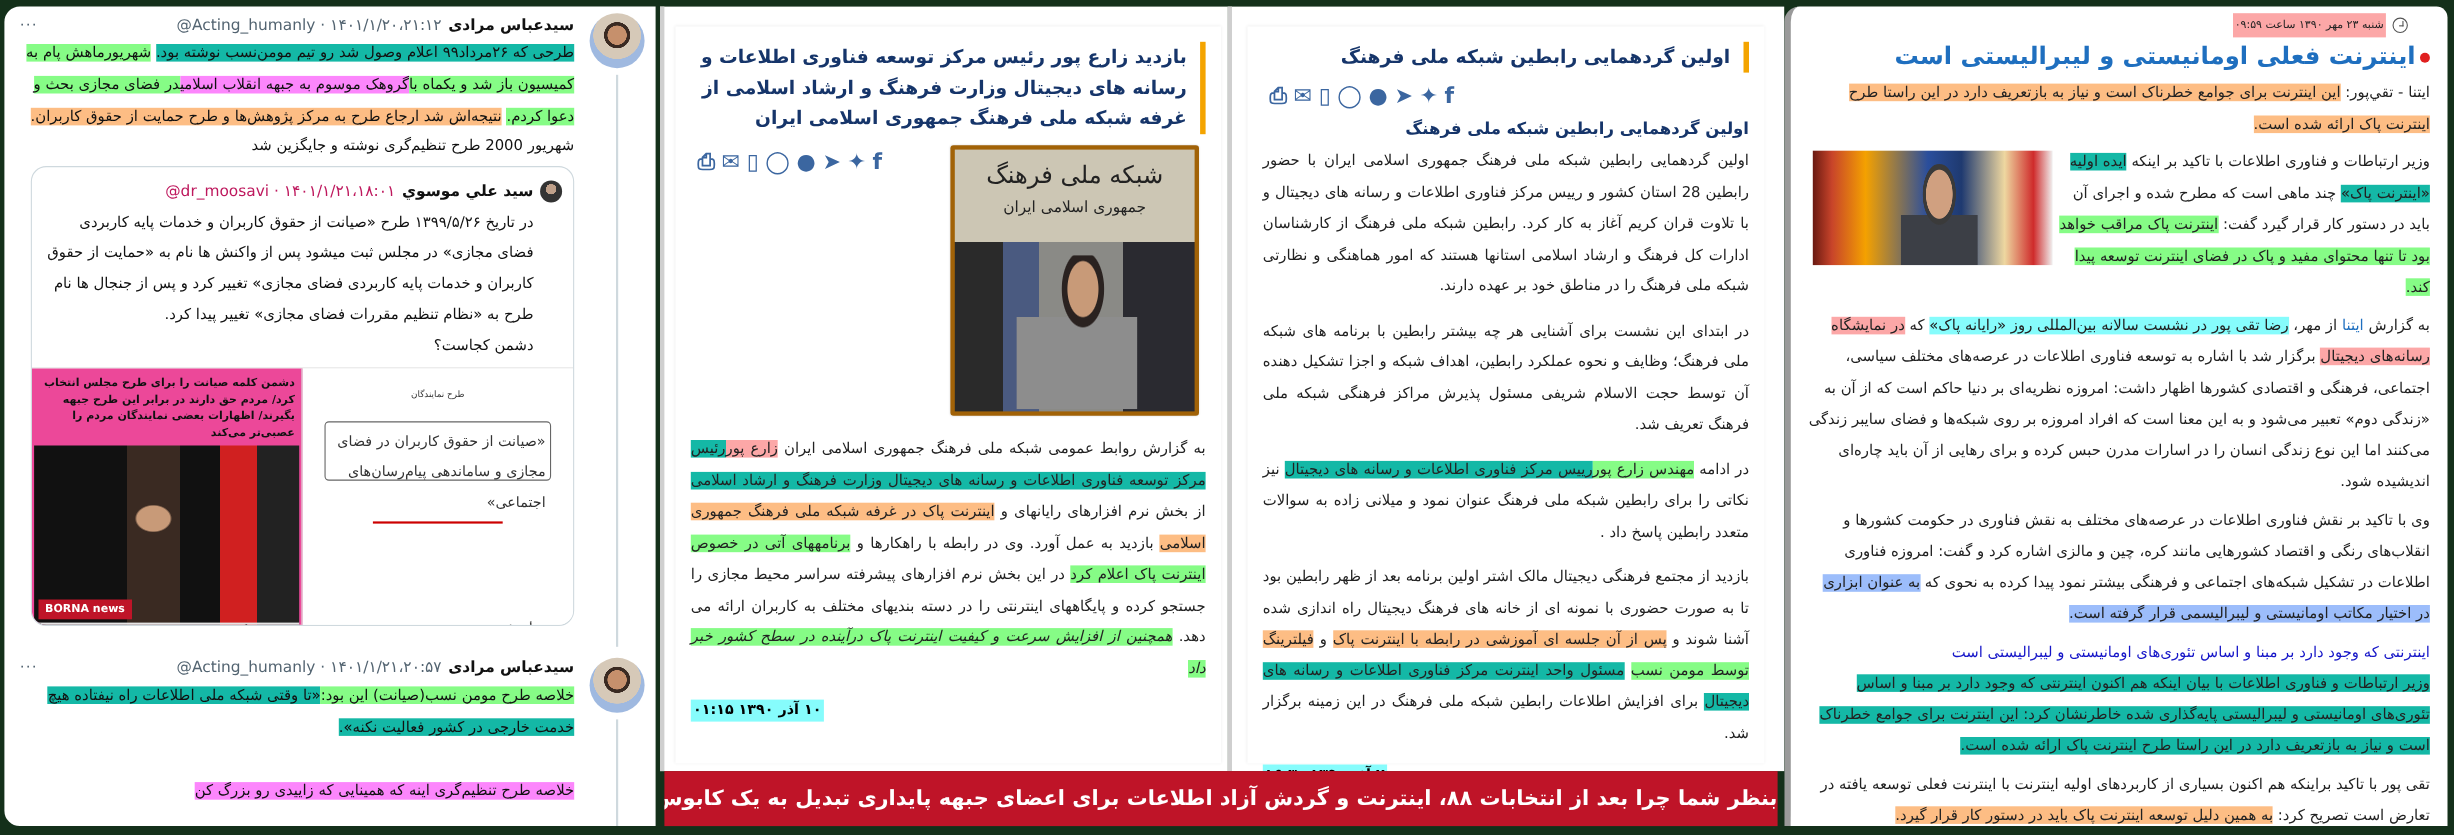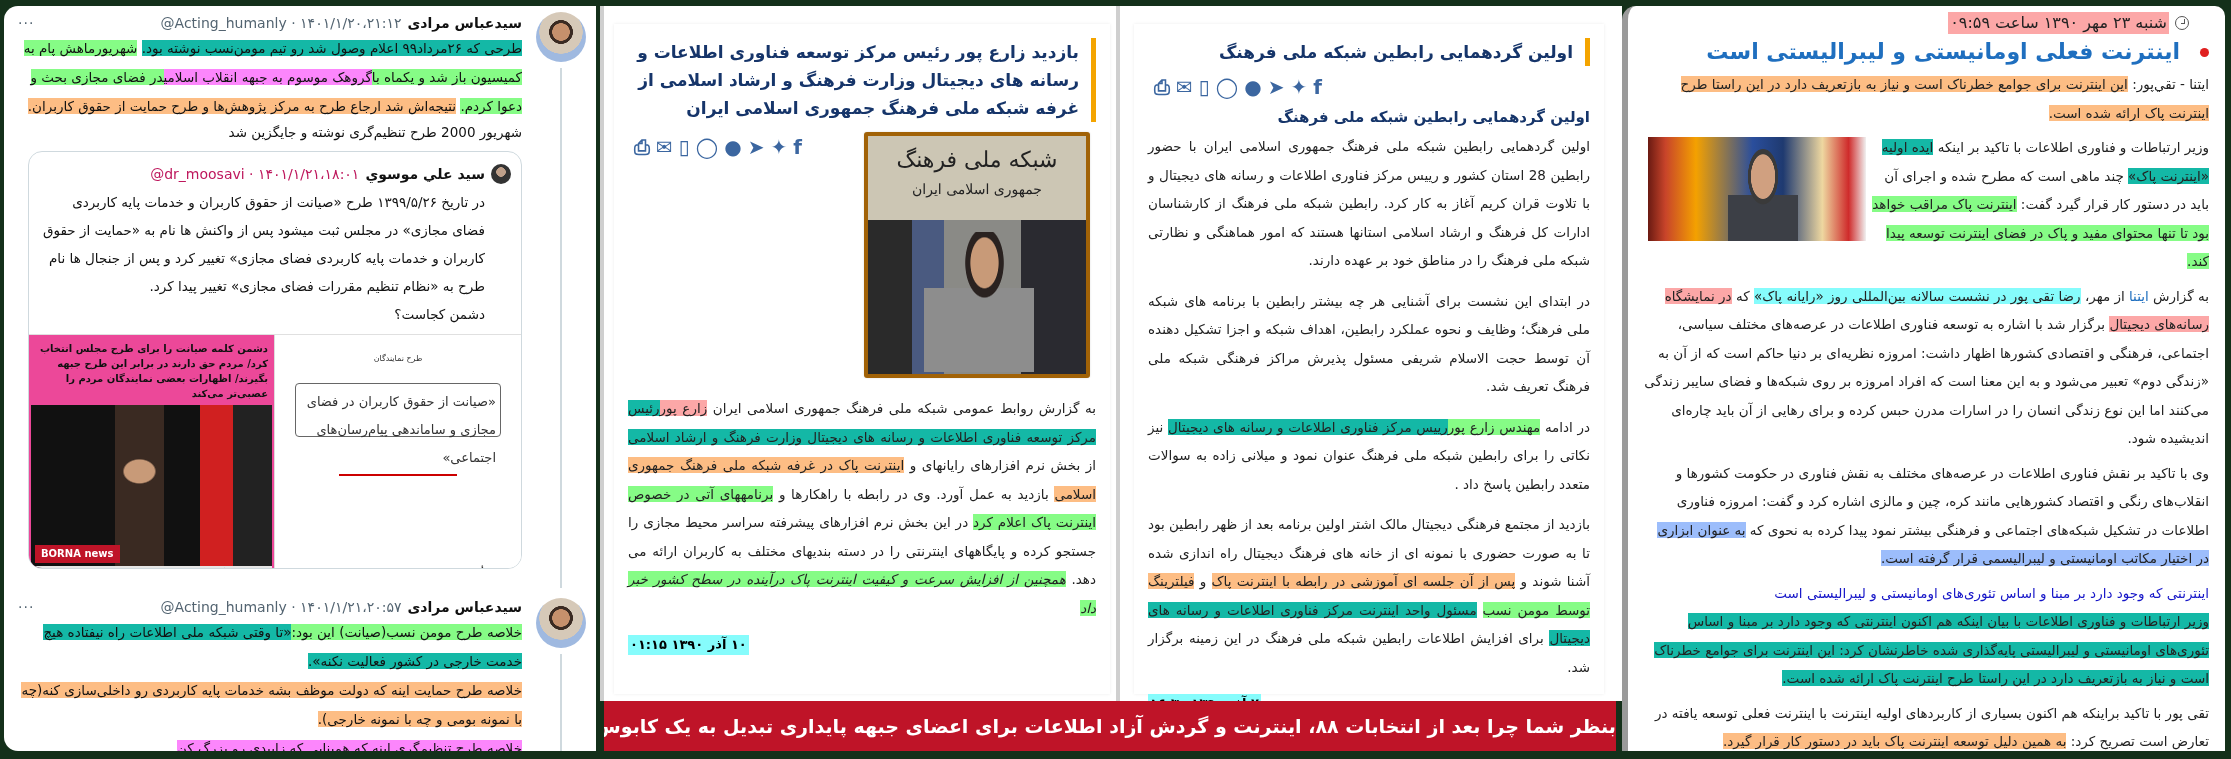--- a/index.html
+++ b/index.html
@@ -16,25 +16,25 @@
   .hl-y { background: #14b8a6; }
   .hl-g { background: #86fc86; }
   .hl-o { background: #fdbd84; }
   .hl-p { background: #fca7a7; }
   .hl-c { background: #86fcfc; }
   .hl-b { background: #9cbdfb; }
   .hl-m { background: #fc86fc; }
 
   
   #p1 .inner { padding: 6px 16px 0 14px; font-size: 13.5px; line-height: 28.5px; color: #222; }
-  #p1 .date { display: inline-block; font-size: 16px; line-height: 22px; padding: 0 2px; }
+  #p1 .date { display: inline-block; font-size: 10px; line-height: 22px; padding: 0 2px; }
   #p1 .date-row { display: flex; align-items: center; gap: 6px; margin-right: 20px; }
   #p1 .clock { width: 14px; height: 14px; border: 1.5px solid #555; border-radius: 50%; position: relative; }
   #p1 .clock::after { content: ""; position: absolute; left: 5px; top: 2px; width: 3px; height: 4px; border-right: 1.5px solid #555; border-bottom: 1.5px solid #555; }
-  #p1 .title { color: #1f6fbf; font-size: 22px; font-weight: bold; line-height: 36px; display: flex; align-items: center; gap: 20px; }
+  #p1 .title { color: #1f6fbf; font-size: 22px; font-weight: bold; line-height: 36px; display: flex; align-items: center; gap: 4px; }
   #p1 .title .dot { width: 9px; height: 9px; background: #e02020; border-radius: 50%; display: inline-block; }
   #p1 .photo { float: left; width: 218px; height: 104px; margin: 4px 0 2px 6px; background: linear-gradient(90deg,#6a1a12 0%,#c8442a 8%,#f4a100 22%,#2a4e9c 48%,#1f3a70 62%,#eed7a0 80%,#cf2b2b 92%,#f0f0f0 100%); position: relative; }
   #p1 .photo .face { position: absolute; left: 80px; top: 12px; width: 70px; height: 92px; background: radial-gradient(ellipse at 50% 30%, #d0a080 0 24%, #3a3a3a 25% 30%, transparent 31%), linear-gradient(#0000 50%, #3c3f46 50%); border-radius: 35px 35px 0 0; }
   #p1 p { margin-bottom: 6px; }
   #p1 .subhead { color: #1616c8; font-size: 13.5px; }
   #p1 .link { color: #1f6fbf; }
 
   
   .card { position: absolute; background: #fff; box-shadow: 0 0 3px rgba(0,0,0,0.08); }
   .art-title { font-size: 17px; font-weight: bold; color: #16356a; line-height: 28px; border-right: 5px solid #f4a400; padding-right: 12px; }
@@ -244,17 +244,17 @@
   <div class="tweet" style="position:absolute; top:584px; left:0; right:0;">
     <div class="avatar" style="top:8px;"></div>
     <div class="thread-line" style="top:64px; height:100px;"></div>
     <div class="head">
       <span class="name">سیدعباس مرادی</span>
       <span class="handle"><span>@Acting_humanly</span> <span>· ۱۴۰۱/۱/۲۱،۲۰:۵۷</span></span>
       <span class="more">···</span>
     </div>
     <div class="text">
       <span class="hl-g">خلاصه طرح مومن نسب(صیانت) این بود:</span><span class="hl-y">«تا وقتی شبکه ملی اطلاعات راه نیفتاده هیچ خدمت خارجی در کشور فعالیت نکنه».</span><br>
-      <span class="hl-o">خلاصه طرح حمایت اینه که دولت موظف بشه خدمات پایه کاربردی رو داخلی‌سازی کنه(چه با نمونه بومی و چه با نمونه خارجی).</span><br>
+      <br>
       <span class="hl-m">خلاصه طرح تنظیم‌گری اینه که همینایی که زاییدی رو بزرگ کن</span>
     </div>
   </div>
 </div>
 
 </body></html>

